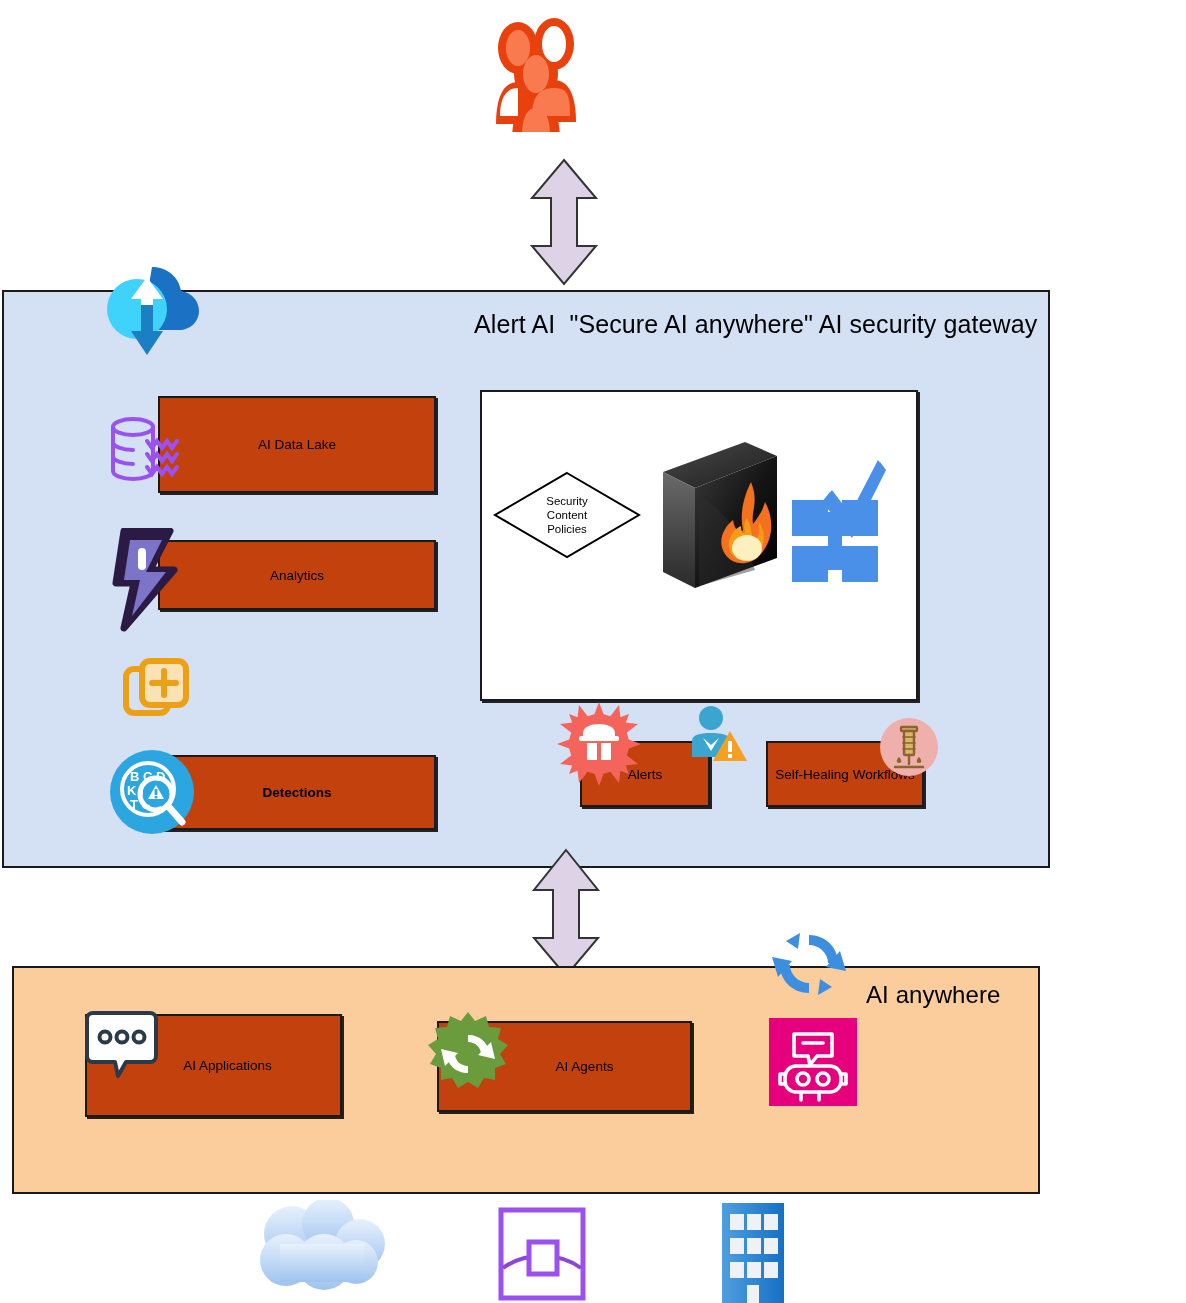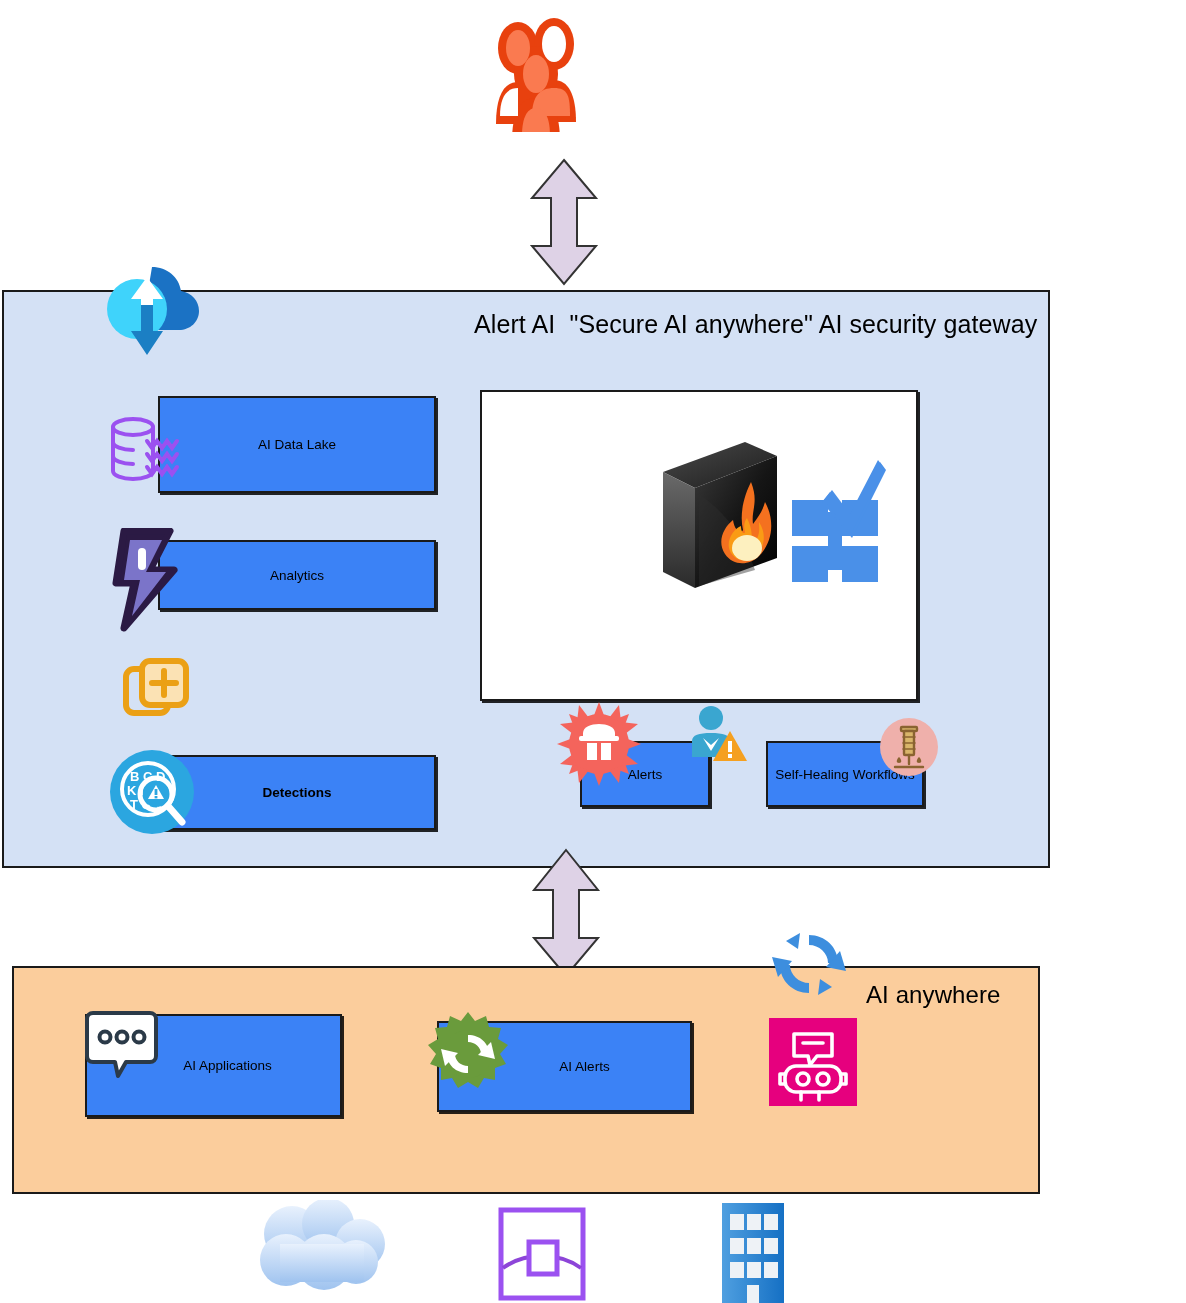--- a/index.html
+++ b/index.html
@@ -28,21 +28,21 @@
     white-space:pre;
     letter-spacing:.1px;
   }
   .t-users{ left:830px; top:22px; }
   .t-gateway{ left:474px; top:310px; }
   .t-aiany{ left:866px; top:981px; font-size:24px; }
 
   
   .nodebox{
     position:absolute;
-    background:#3b82f6;
+    background:#c2410c;
     border:2px solid #1a1a1a;
     box-sizing:border-box;
     display:flex;
     align-items:center;
     justify-content:center;
     font-size:13.5px;
     color:#000;
     text-align:center;
   }
   .nodebox.shadow{ box-shadow:2px 2px 0 rgba(0,0,0,.85); }
@@ -181,20 +181,30 @@
       <circle cx="48" cy="46" r="13" fill="#2ba6e0"></circle>
       <path d="M48 37 L56 51 L40 51 Z" fill="#fff"></path>
       <rect x="46.6" y="41" width="2.8" height="6" fill="#2ba6e0"></rect>
       <rect x="46.6" y="48" width="2.8" height="2.4" fill="#2ba6e0"></rect>
       <path d="M60 58 L74 74" stroke="#fff" stroke-width="7" stroke-linecap="round"></path>
     </svg>
   </div>
 
   <div class="nodebox shadow b-center"></div>
 
+  <div class="diamond">
+    <svg width="150" height="90" viewBox="0 0 150 90" style="position:absolute;left:0;top:0;">
+      <polygon points="75,3 147,45 75,87 3,45" fill="#fff" stroke="#000" stroke-width="2"></polygon>
+    </svg>
+    <div class="dlabel">
+      <span>Security</span>
+      <span>Content</span>
+      <span>Policies</span>
+    </div>
+  </div>
 
   <div class="icon" style="left:655px;top:440px;width:130px;height:150px;">
     <svg width="130" height="150" viewBox="0 0 130 150">
       <defs>
         <linearGradient id="fwTop" x1="0" y1="0" x2="1" y2="1">
           <stop offset="0" stop-color="#4a4a4a"></stop>
             <stop offset="1" stop-color="#1c1c1c"></stop>
         </linearGradient>
         <linearGradient id="fwFace" x1="0" y1="0" x2="1" y2="1">
           <stop offset="0" stop-color="#3a3a3a"></stop>
@@ -333,21 +343,21 @@
                L44 51 L36 65 L33 51 L11 51 C7.5 51 5 48.5 5 45 Z" fill="#ffffff" stroke="#2b3a48" stroke-width="4" stroke-linejoin="round"></path>
       <g fill="none" stroke="#2b3a48" stroke-width="4">
         <circle cx="23" cy="26" r="5.5"></circle>
         <circle cx="40" cy="26" r="5.5"></circle>
         <circle cx="57" cy="26" r="5.5"></circle>
       </g>
     </svg>
   </div>
 
   <div class="nodebox shadow b-aitools">
-    <span style="margin-left:40px;">AI Alerts</span>
+    <span style="margin-left:40px;">AI Agents</span>
   </div>
   <div class="icon" style="left:418px;top:1010px;width:100px;height:88px;">
     <svg width="100" height="88" viewBox="0 0 100 88">
       <g fill="#6a9b3c">
         <path d="M50 2 l7 9 11 -5 3 11 12 1 -3 11 10 6 -8 9 6 10 -11 4 0 12 -11 -2 -6 10 -10 -6
                  -10 6 -6 -10 -11 2 0 -12 -11 -4 6 -10 -8 -9 10 -6 -3 -11 12 -1 3 -11 11 5 Z"></path>
       </g>
       <circle cx="50" cy="44" r="24" fill="#6a9b3c"></circle>
       <g fill="#ffffff">
         <path d="M50 25 C62 25 71 33 71 44 L63 44 C63 37 57 32 50 32 Z"></path>

